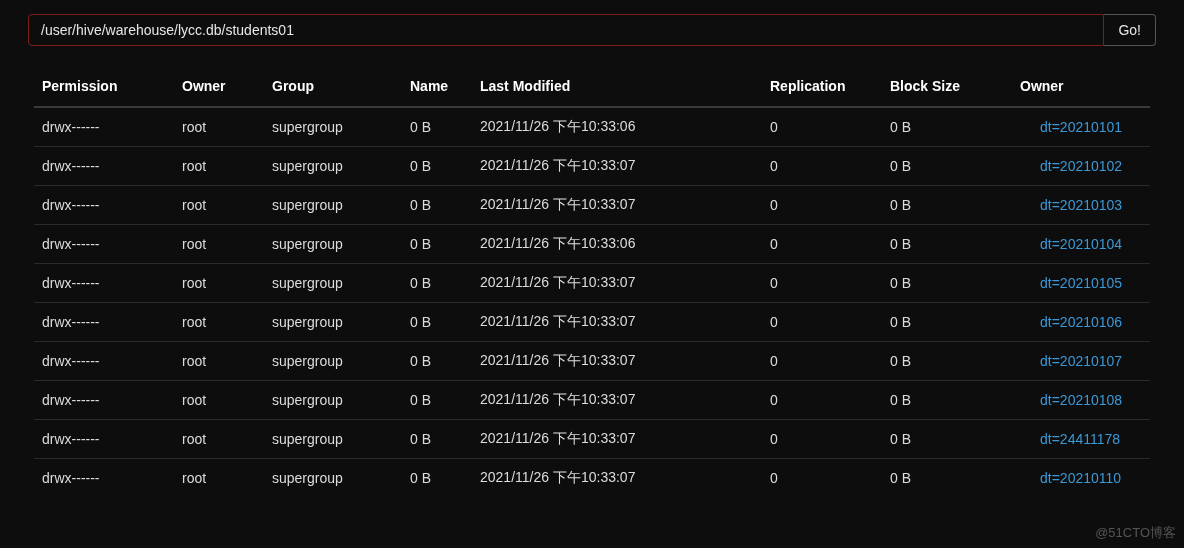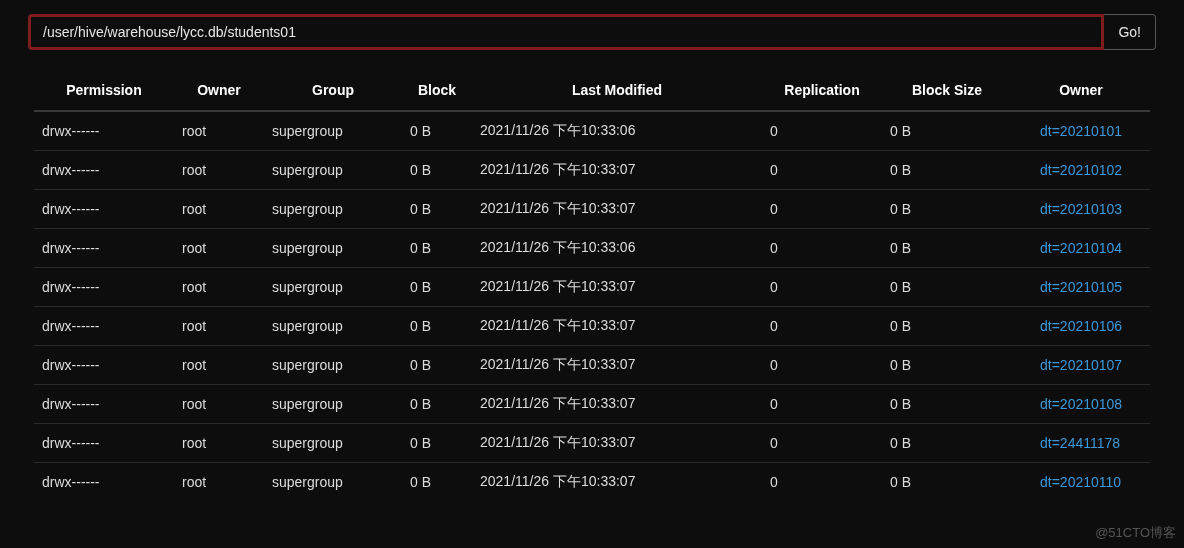--- a/index.html
+++ b/index.html
@@ -29,21 +29,21 @@
       border-bottom: 1px solid #333;
     }
     .path-row {
       display: flex;
       gap: 0;
       margin-bottom: 22px;
     }
     .path-input {
       flex: 1;
       background-color: transparent;
-      border: 3px solid #7f1d1d;
+      border: 1px solid #7f1d1d;
       border-radius: 4px 0 0 4px;
       color: #e6e6e6;
       padding: 7px 12px;
       font-size: 14px;
       outline: none;
       font-family: inherit;
     }
     .go-button {
       background-color: transparent;
       border: 1px solid #555;
@@ -58,21 +58,21 @@
     }
     .table-wrap {
       padding: 0 6px;
     }
     table {
       width: 100%;
       border-collapse: collapse;
       table-layout: fixed;
     }
     thead th {
-      text-align: center;
+      text-align: left;
       font-weight: 700;
       font-size: 14px;
       padding: 10px 8px 12px 8px;
       border-bottom: 2px solid #3a3a3a;
       color: #fff;
     }
     tbody td {
       padding: 10px 8px;
       border-top: 1px solid #2a2a2a;
       color: #dcdcdc;
@@ -121,21 +121,21 @@
         <col class="col-mod">
           <col class="col-rep">
           <col class="col-bsize">
           <col class="col-name">
       </colgroup>
       <thead>
         <tr>
           <th>Permission</th>
           <th>Owner</th>
           <th>Group</th>
-          <th>Block</th>
+          <th>Name</th>
           <th>Last Modified</th>
           <th>Replication</th>
           <th>Block Size</th>
           <th>Owner</th>
         </tr>
       </thead>
       <tbody id="table-body">
           <tr>
             <td>drwx------</td>
             <td>root</td>

